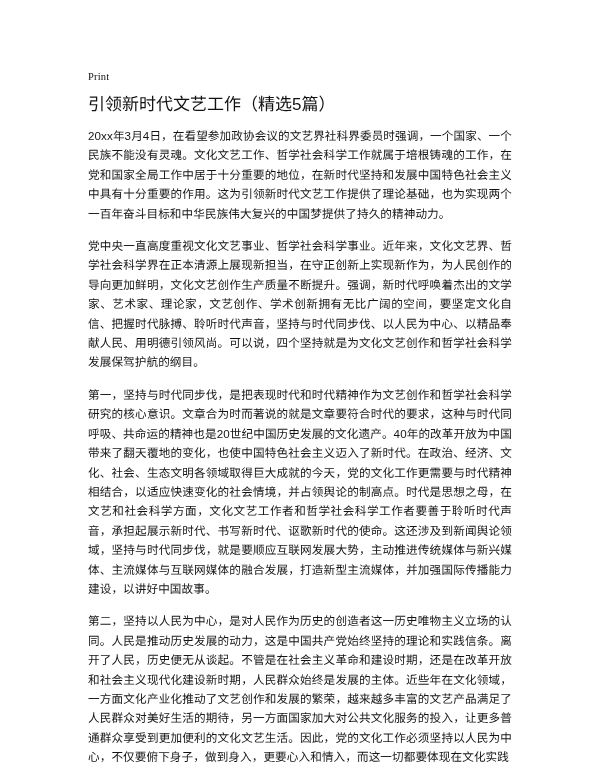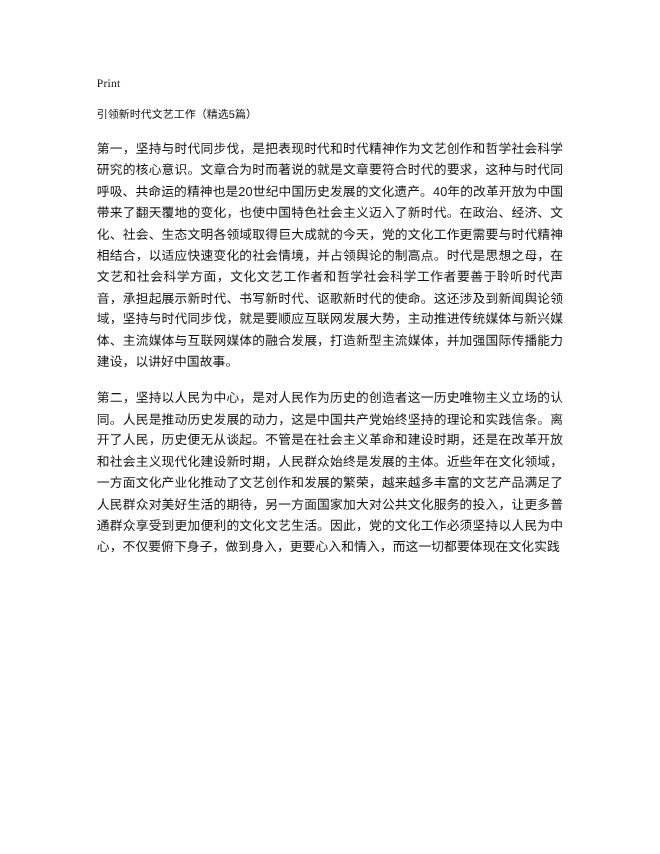--- a/index.html
+++ b/index.html
@@ -52,21 +52,21 @@
     font-weight: bold;
     line-height: 26px;
     text-align: center;
     color: #000000;
     margin: 0 0 14px 0;
     letter-spacing: 0.5px;
   }
 
   .doc-subtitle {
     font-family: "Liberation Sans", "DejaVu Sans", sans-serif;
-    font-size: 10px;
+    font-size: 17px;
     font-weight: normal;
     line-height: 18px;
     color: #111111;
     margin: 0 0 12px 0;
     text-align: left;
   }
 
   .section-heading {
     font-family: "Liberation Sans", "DejaVu Sans", sans-serif;
     font-size: 11.8px;
@@ -96,20 +96,22 @@
 <div class="page">
 
   <a class="print-bar">Print</a>
 
   <div class="doc">
 
 
     <p class="doc-subtitle">引领新时代文艺工作（精选5篇）</p>
 
 
+    <p class="para">20xx年3月4日，在看望参加政协会议的文艺界社科界委员时强调，一个国家、一个民族不能没有灵魂。文化文艺工作、哲学社会科学工作就属于培根铸魂的工作，在党和国家全局工作中居于十分重要的地位，在新时代坚持和发展中国特色社会主义中具有十分重要的作用。这为引领新时代文艺工作提供了理论基础，也为实现两个一百年奋斗目标和中华民族伟大复兴的中国梦提供了持久的精神动力。</p>
 
+    <p class="para">党中央一直高度重视文化文艺事业、哲学社会科学事业。近年来，文化文艺界、哲学社会科学界在正本清源上展现新担当，在守正创新上实现新作为，为人民创作的导向更加鲜明，文化文艺创作生产质量不断提升。强调，新时代呼唤着杰出的文学家、艺术家、理论家，文艺创作、学术创新拥有无比广阔的空间，要坚定文化自信、把握时代脉搏、聆听时代声音，坚持与时代同步伐、以人民为中心、以精品奉献人民、用明德引领风尚。可以说，四个坚持就是为文化文艺创作和哲学社会科学发展保驾护航的纲目。</p>
 
     <p class="para">第一，坚持与时代同步伐，是把表现时代和时代精神作为文艺创作和哲学社会科学研究的核心意识。文章合为时而著说的就是文章要符合时代的要求，这种与时代同呼吸、共命运的精神也是20世纪中国历史发展的文化遗产。40年的改革开放为中国带来了翻天覆地的变化，也使中国特色社会主义迈入了新时代。在政治、经济、文化、社会、生态文明各领域取得巨大成就的今天，党的文化工作更需要与时代精神相结合，以适应快速变化的社会情境，并占领舆论的制高点。时代是思想之母，在文艺和社会科学方面，文化文艺工作者和哲学社会科学工作者要善于聆听时代声音，承担起展示新时代、书写新时代、讴歌新时代的使命。这还涉及到新闻舆论领域，坚持与时代同步伐，就是要顺应互联网发展大势，主动推进传统媒体与新兴媒体、主流媒体与互联网媒体的融合发展，打造新型主流媒体，并加强国际传播能力建设，以讲好中国故事。</p>
 
     <p class="para">第二，坚持以人民为中心，是对人民作为历史的创造者这一历史唯物主义立场的认同。人民是推动历史发展的动力，这是中国共产党始终坚持的理论和实践信条。离开了人民，历史便无从谈起。不管是在社会主义革命和建设时期，还是在改革开放和社会主义现代化建设新时期，人民群众始终是发展的主体。近些年在文化领域，一方面文化产业化推动了文艺创作和发展的繁荣，越来越多丰富的文艺产品满足了人民群众对美好生活的期待，另一方面国家加大对公共文化服务的投入，让更多普通群众享受到更加便利的文化文艺生活。因此，党的文化工作必须坚持以人民为中心，不仅要俯下身子，做到身入，更要心入和情入，而这一切都要体现在文化实践</p>
 
   </div>
 </div>
 
 </body></html>

